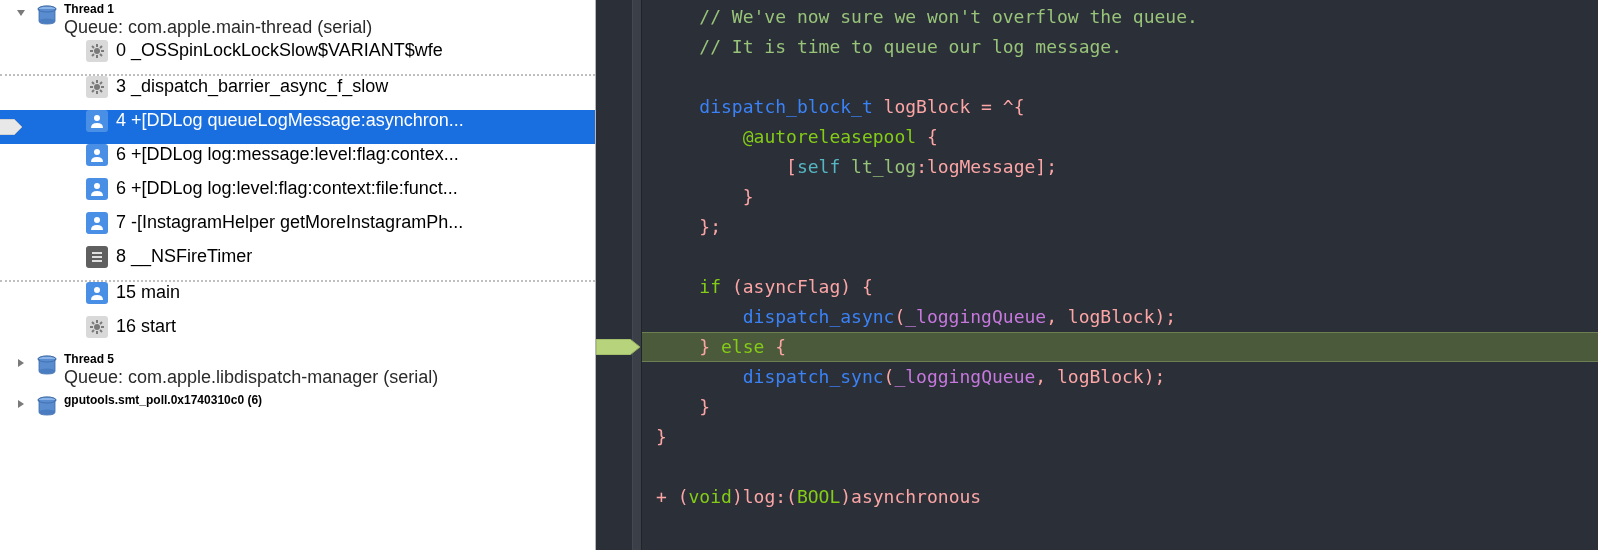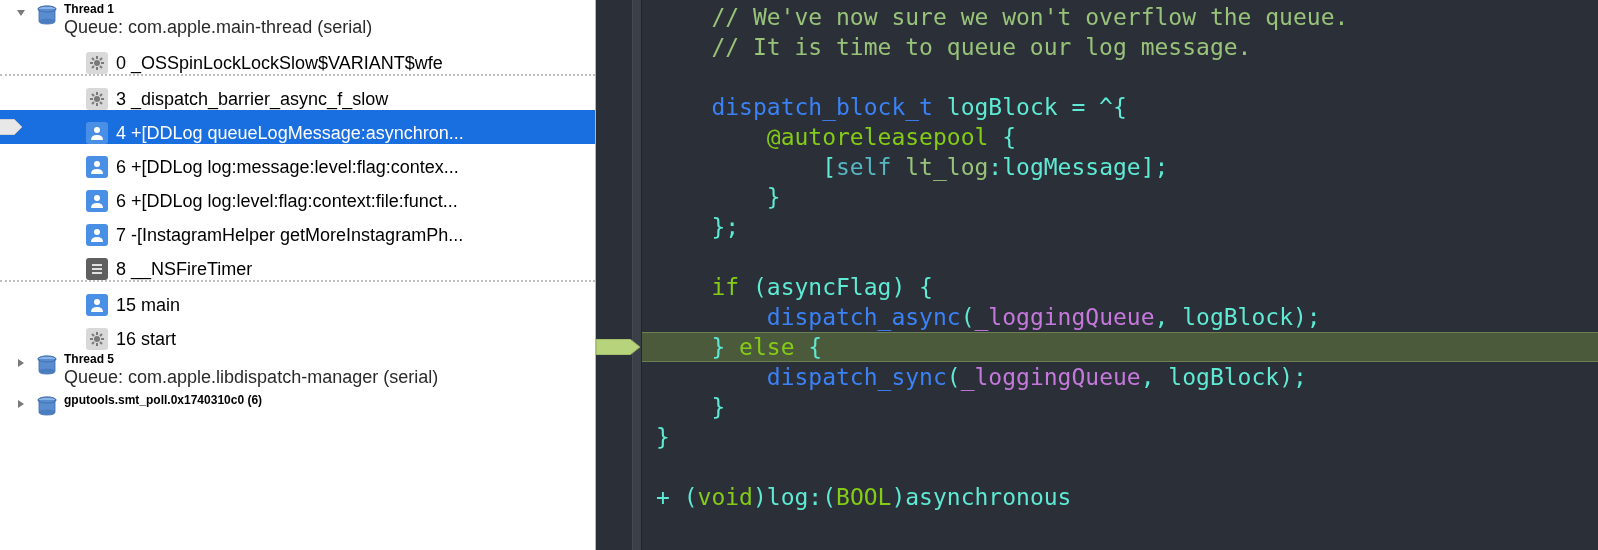--- a/index.html
+++ b/index.html
@@ -43,21 +43,21 @@
     justify-content: center;
     margin-right: 4px;
     flex-shrink: 0;
   }
   .spool svg { display:block; }
   .thread-titles { line-height: 1.15; }
   .thread-title { font-weight: 700; font-size: 12px; color:#000; }
   .thread-sub   { font-weight: 400; font-size: 18px; color:#2b2b2b; }
   .frame {
     display: flex;
-    align-items: flex-end;
+    align-items: flex-start;
     height: 34px;
     padding-left: 86px;
     white-space: nowrap;
     overflow: hidden;
     text-overflow: ellipsis;
     font-size: 18px;
     color: #000;
     cursor: default;
     user-select: none;
     position: relative;
@@ -105,21 +105,21 @@
     height: 22px;
     display: flex;
     align-items: center;
     justify-content: center;
   }
   .editor {
     flex: 1;
     background: #2a2f38;
     position: relative;
     font-family: Menlo, Consolas, monospace;
-    font-size: 23px;
+    font-size: 18px;
     color: #e5e5e5;
     line-height: 30px;
     overflow: hidden;
   }
   .gutter {
     position: absolute;
     left: 0; top: 0; bottom: 0;
     width: 46px;
     background: linear-gradient(to right, #2a2f38 0, #2a2f38 36px, #3a3f48 36px, #3a3f48 46px);
   }
@@ -157,21 +157,21 @@
     display: flex;
     align-items: center;
     z-index: 2;
   }
   .c-comment { color: #98c379; }
   .c-type    { color: #3b82f6; }
   .c-keyword { color: #84cc16; }
   .c-self    { color: #56b6c2; }
   .c-func    { color: #98c379; }
   .c-member  { color: #c678dd; }
-  .c-punc    { color: #5eead4; }
+  .c-punc    { color: #fca5a5; }
   .scrollbar-track {
     position: absolute;
     right: 2px;
     top: 0;
     bottom: 0;
     width: 14px;
   }
 </style>
 </head>
 <body>

